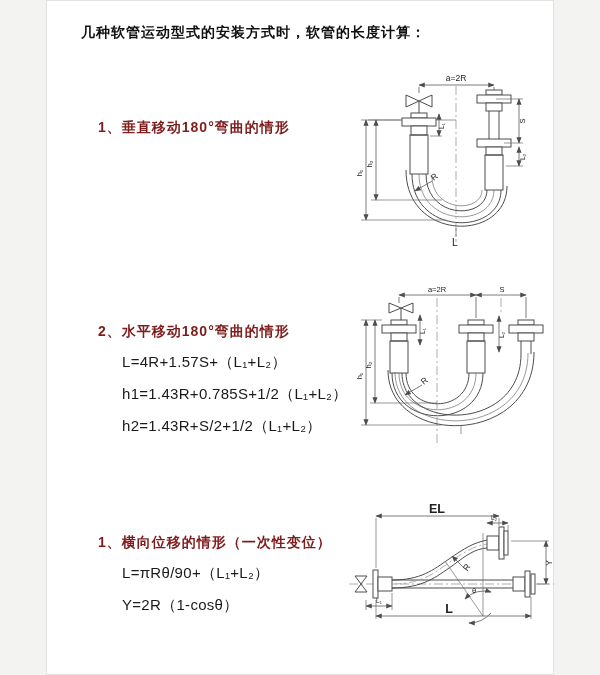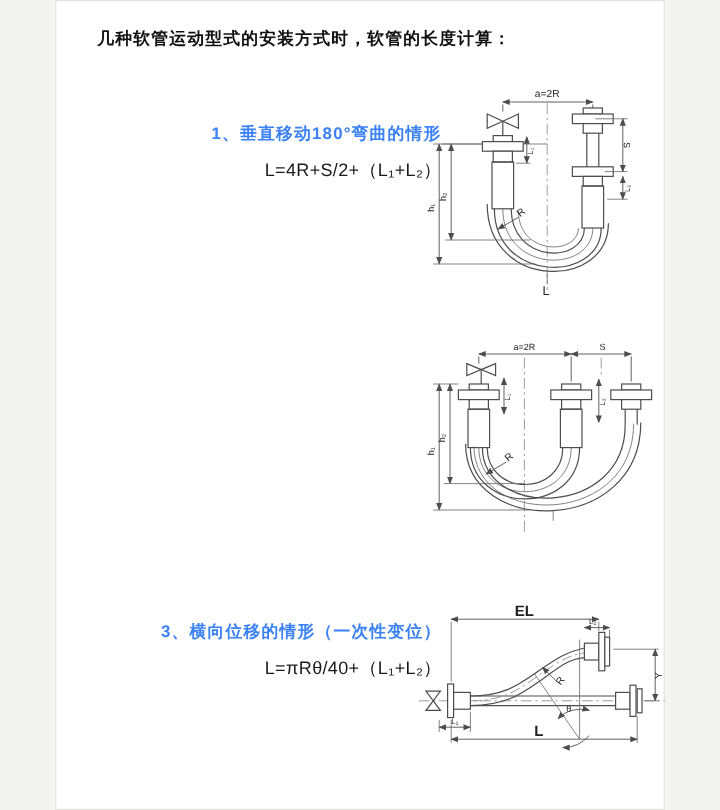--- a/index.html
+++ b/index.html
@@ -5,31 +5,30 @@
   html,body{margin:0;padding:0;background:#f3f3f1;}
   .page{
     position:relative;
     width:508px;height:675px;
     background:#ffffff;
     font-family:"Liberation Sans","DejaVu Sans",sans-serif;
     color:#1c1c1c;
     overflow:hidden;
     margin:0 auto;
     box-shadow:0 0 0 1px #e2e2e0 inset;
-    text-align:right;
   }
   .title{
     position:absolute;left:35px;top:24px;
     font-size:14px;font-weight:bold;letter-spacing:1px;
     color:#111;margin:0;
   }
   .section{position:absolute;left:52px;width:270px;}
   .sec-heading{
-    font-size:14px;font-weight:bold;color:#3b82f6;
-    letter-spacing:1px;margin:0 0 12px 0;white-space:nowrap;
+    font-size:14px;font-weight:bold;color:#7f1d1d;
+    letter-spacing:1px;margin:16px 0 12px 0;white-space:nowrap;
   }
   .formula{
     font-size:15px;color:#1a1a1a;margin:0 0 13px 24px;
     white-space:nowrap;letter-spacing:.3px;
   }
   #sec1{top:103px;}
   #sec2{top:307px;}
   #sec3{top:518px;}
   .diagram{position:absolute;}
   #diag1{left:298px;top:70px;}
@@ -47,27 +46,33 @@
 </style>
 </head>
 <body>
 
 <div class="page">
 
   <h1 class="title">几种软管运动型式的安装方式时，软管的长度计算：</h1>
 
   <div class="section" id="sec1">
     <div class="sec-heading">1、垂直移动180°弯曲的情形</div>
-    <div class="formula">L=4R+S/2+（L₁+L₂）</div>
   </div>
 
+  <div class="section" id="sec2">
+    <div class="sec-heading">2、水平移动180°弯曲的情形</div>
+    <div class="formula">L=4R+1.57S+（L₁+L₂）</div>
+    <div class="formula">h1=1.43R+0.785S+1/2（L₁+L₂）</div>
+    <div class="formula">h2=1.43R+S/2+1/2（L₁+L₂）</div>
+  </div>
 
   <div class="section" id="sec3">
-    <div class="sec-heading">3、横向位移的情形（一次性变位）</div>
-    <div class="formula">L=πRθ/40+（L₁+L₂）</div>
+    <div class="sec-heading">1、横向位移的情形（一次性变位）</div>
+    <div class="formula">L=πRθ/90+（L₁+L₂）</div>
+    <div class="formula">Y=2R（1-cosθ）</div>
   </div>
 
   <svg class="diagram" id="diag1" width="255" height="192" viewBox="0 0 255 192">
     <defs>
       <marker id="ar1" viewBox="0 0 10 10" refX="9" refY="5" markerWidth="8" markerHeight="8" orient="auto-start-reverse">
         <path d="M0,1 L10,5 L0,9 z" fill="#4d4d4d"></path>
       </marker>
       <pattern id="braid1" width="4.5" height="4.5" patternUnits="userSpaceOnUse">
         <path d="M0,4.5 L4.5,0 M0,0 L4.5,4.5" stroke="#8a8a8a" stroke-width=".7"></path>
       </pattern>

